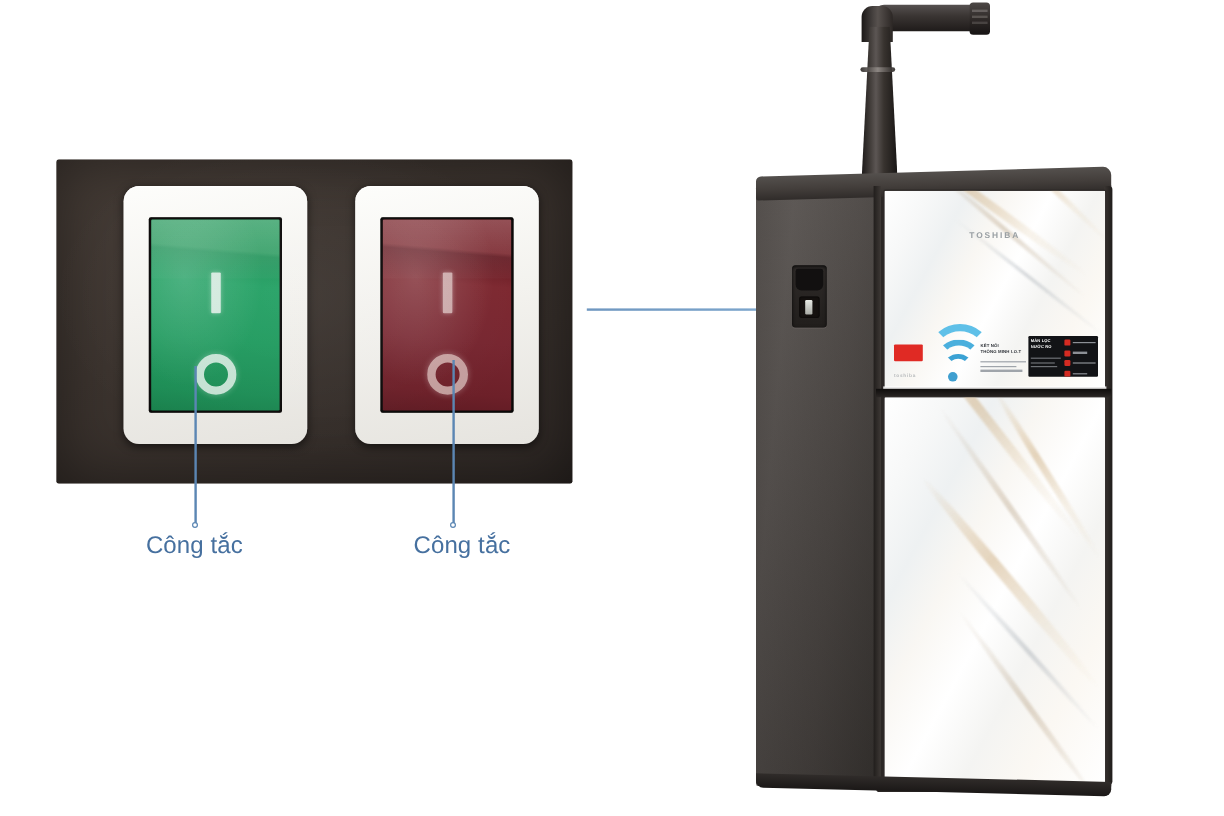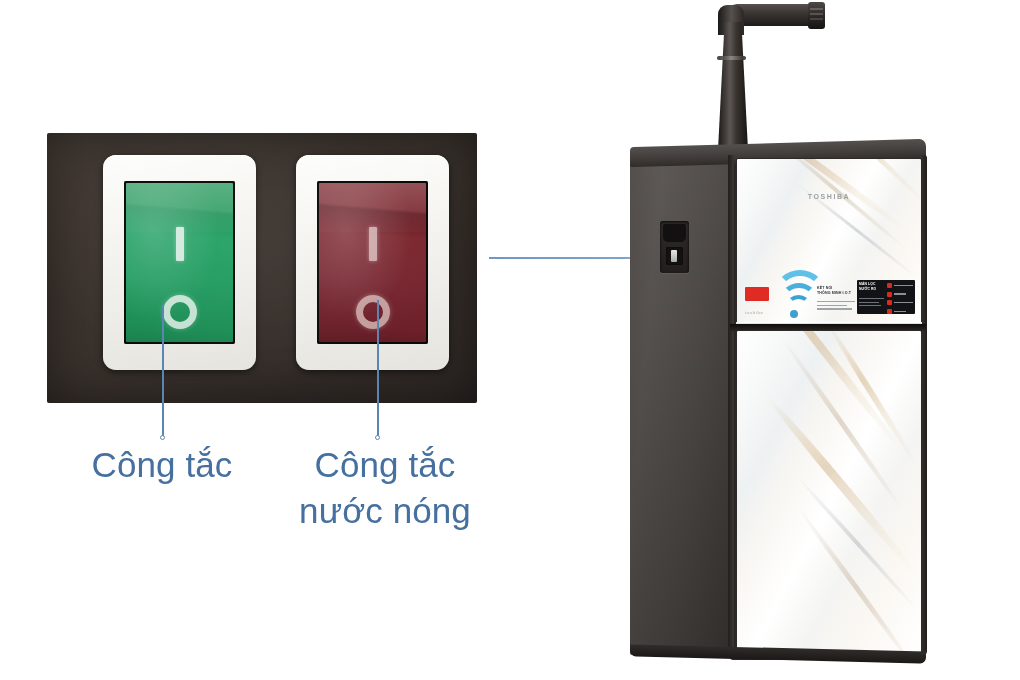--- a/index.html
+++ b/index.html
@@ -157,21 +157,21 @@
   .callout-h {
     position: absolute;
     height: 1.6px;
     background: linear-gradient(90deg, #6f97c0 0%, #7ba4cb 72%, #9cc0dd 100%);
   }
 
   
   .callout-label {
     position: absolute;
     color: #46709f;
-    font-size: 35px;
+    font-size: 20px;
     line-height: 1.32;
     text-align: center;
     letter-spacing: 0.1px;
     white-space: pre;
   }
 
   
   #dispenser {
     position: absolute;
     left: 618px;
@@ -540,21 +540,21 @@
 <div class="callout-v" style="left:162px; top:305px; height:132px;"></div>
 <div class="callout-dot" style="left:159.5px; top:435px;"></div>
 
 <div class="callout-v" style="left:377px; top:300px; height:137px;"></div>
 <div class="callout-dot" style="left:374.5px; top:435px;"></div>
 
 <div class="callout-h" style="left:489px; top:257px; width:184px;"></div>
 
 <div class="callout-label" style="left:62px; top:442px; width:200px;"><span>Công tắc</span><br></div>
 
-<div class="callout-label" style="left:285px; top:442px; width:200px;"><span>Công tắc</span><br><span>nước nóng</span></div>
+<div class="callout-label" style="left:285px; top:442px; width:200px;"><span>Công tắc</span><br></div>
 
 <div id="dispenser">
 
   <div class="faucet-arm"></div>
   <div class="faucet-tip"></div>
   <div class="faucet-neck"></div>
   <div class="faucet-column"></div>
   <div class="faucet-ring"></div>
 
   <div class="cabinet-front-frame"></div>

